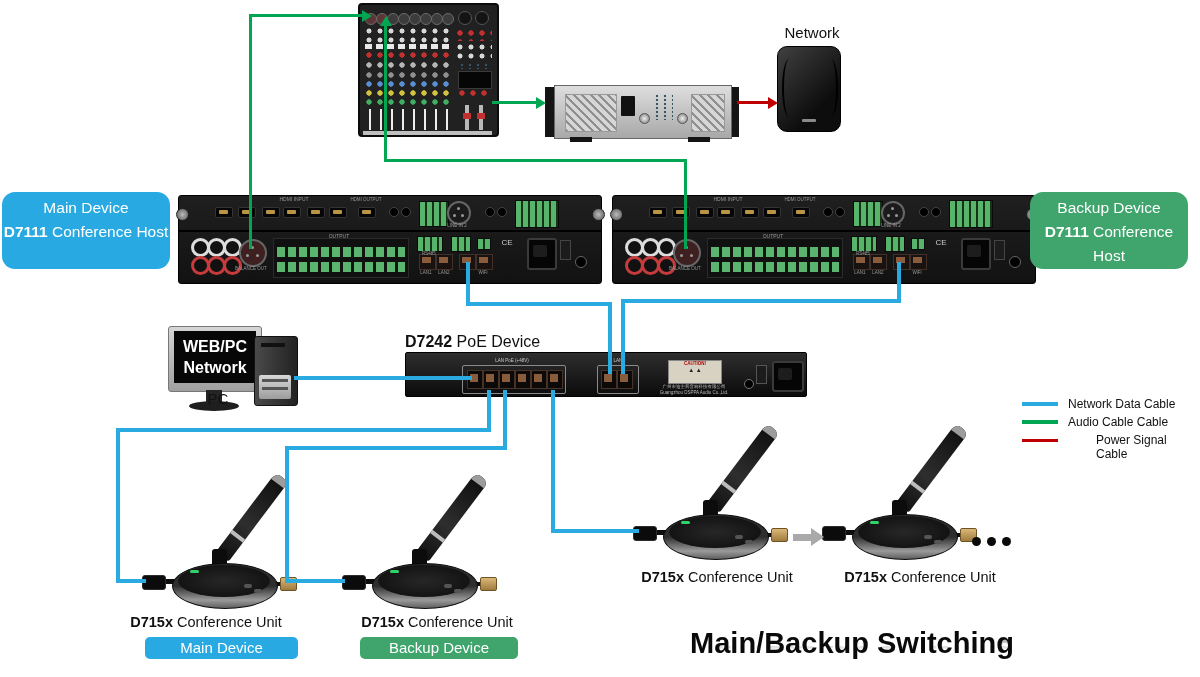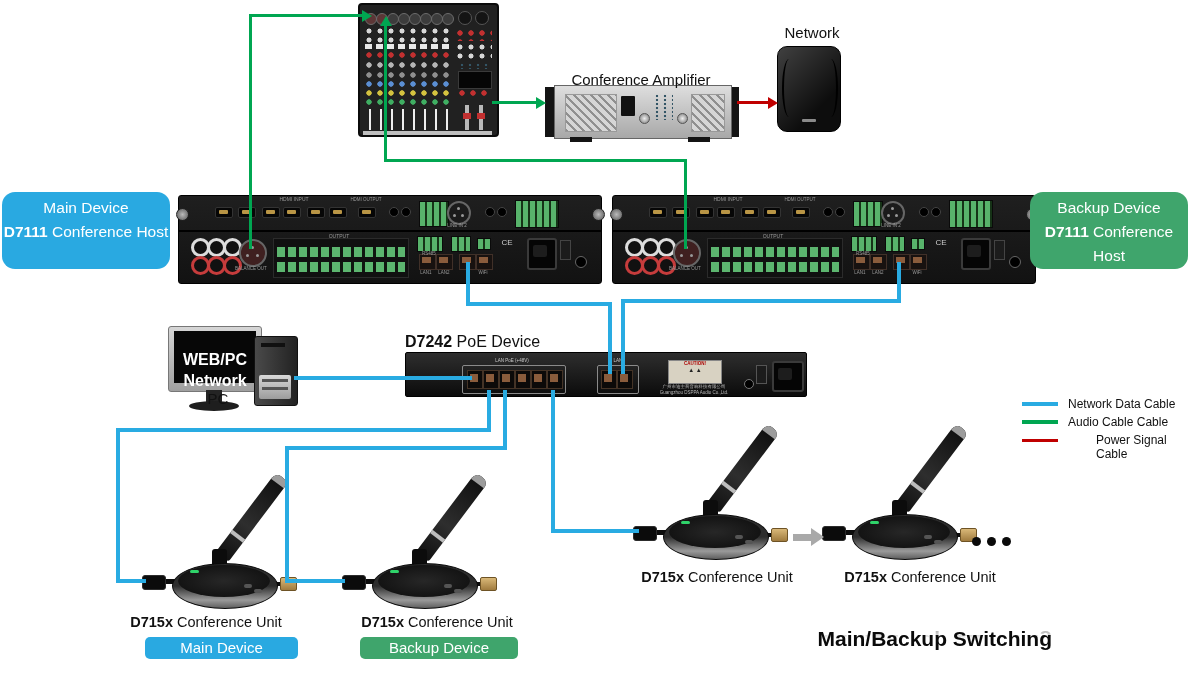--- a/index.html
+++ b/index.html
@@ -17,21 +17,21 @@
   .gray-shaft{position:absolute;background:#A9A9A9;z-index:6;}
   .gray-head{position:absolute;width:0;height:0;border-top:9px solid transparent;border-bottom:9px solid transparent;border-left:13px solid #A9A9A9;z-index:6;}
   
   .badge-big{position:absolute;z-index:8;color:#fff;text-align:center;font-size:15.5px;line-height:24px;padding-top:4px;border-radius:13px;}
   .bg-blue{background:#29A9E1;}
   .bg-green{background:#3FA56C;}
   .badge-sm{position:absolute;z-index:8;color:#fff;text-align:center;font-size:15px;line-height:22px;border-radius:5px;}
   .dev-label{position:absolute;z-index:8;font-size:15px;color:#111;text-align:center;}
   .cu-label{position:absolute;z-index:8;font-size:14.5px;color:#111;text-align:center;}
   .sw-label{position:absolute;z-index:8;font-size:16px;color:#111;}
-  .title{position:absolute;z-index:8;font-size:21px;font-weight:bold;color:#0a0a0a;text-align:right;
+  .title{position:absolute;z-index:8;font-size:29px;font-weight:bold;color:#0a0a0a;text-align:center;
          -webkit-box-reflect:below -21px linear-gradient(transparent 62%,rgba(0,0,0,.35));}
   
   .legend-line{position:absolute;z-index:8;}
   .legend-label{position:absolute;z-index:8;font-size:12px;color:#111;}
   
   .host{position:absolute;top:195px;width:422px;height:87px;background:linear-gradient(#1f1f1f,#121212);
         border:1px solid #000;border-radius:3px;z-index:2;}
   .host .divider{position:absolute;left:0;top:34px;width:100%;height:2px;background:#000;}
   .screw{position:absolute;width:11px;height:11px;border-radius:50%;background:radial-gradient(#bbb,#555);border:1px solid #222;}
   .hdmi{position:absolute;top:11px;width:16px;height:9px;background:#060606;border:1px solid #333;border-radius:2px;}
@@ -89,21 +89,21 @@
   .amp-foot{position:absolute;height:5px;background:#141414;z-index:2;}
   
   .speaker{position:absolute;left:777px;top:46px;width:62px;height:84px;border-radius:10px;
            background:linear-gradient(135deg,#404040,#0d0d0d 70%);border:1px solid #000;z-index:2;}
   .spk-seam{position:absolute;width:12px;height:58px;border-radius:50%;}
   .spk-logo{position:absolute;left:24px;top:72px;width:14px;height:3px;background:#8a8a8a;border-radius:1px;}
   
   .mon-frame{position:absolute;left:168px;top:326px;width:92px;height:64px;background:linear-gradient(#d6d6d6,#9f9f9f);
              border:1px solid #777;border-radius:3px;z-index:2;}
   .mon-screen{position:absolute;left:5px;top:4px;width:82px;height:52px;background:#070707;color:#fff;
-              font-weight:bold;font-size:16px;text-align:center;line-height:21px;padding-top:18px;box-sizing:border-box;}
+              font-weight:bold;font-size:16px;text-align:center;line-height:21px;padding-top:5px;box-sizing:border-box;}
   .mon-neck{position:absolute;left:206px;top:390px;width:16px;height:13px;background:#242424;z-index:2;}
   .mon-base{position:absolute;left:189px;top:401px;width:50px;height:10px;background:#1e1e1e;border-radius:50%;z-index:2;}
   .tower{position:absolute;left:254px;top:336px;width:42px;height:68px;background:linear-gradient(90deg,#4a4a4a,#222);
          border:1px solid #111;border-radius:3px;z-index:2;}
   .tower .vslot{position:absolute;left:6px;top:6px;width:24px;height:4px;background:#101010;}
   .tower .front{position:absolute;left:4px;top:38px;width:32px;height:24px;background:linear-gradient(#d8d8d8,#9c9c9c);border-radius:2px;}
   .tower .fslot{position:absolute;left:3px;width:26px;height:3px;background:#555;}
   
   .cu{position:absolute;width:200px;height:145px;z-index:2;}
   .cu-mic{position:absolute;left:88px;top:-8px;width:16px;height:100px;border-radius:7px 7px 3px 3px;
@@ -155,21 +155,20 @@
     <div class="dotband" style="--dc:#c23030;left:98px;top:84px;width:34px;height:10px"></div>
     <div class="mx-fader-red" style="left:105px;top:100px;height:25px">
         <i></i>
       </div>
     <div class="mx-fader-red" style="left:119px;top:100px;height:25px">
         <i></i>
       </div>
     <div class="mx-strip" style="left:3px;top:126px;width:129px;height:4px"></div>
   </div>
 
-  <div class="dev-label" style="left:545px;top:71px;width:192px">Conference Amplifier</div>
   <div class="amp-ear" style="left:545px;top:87px"></div>
   <div class="amp-ear" style="left:730px;top:87px"></div>
   <div class="amp-body">
     <div class="vent" style="left:10px;top:8px;width:50px;height:36px"></div>
     <div class="amp-sw" style="left:66px;top:10px;width:14px;height:20px"></div>
     <div class="amp-knob" style="left:84px;top:27px"></div>
     <div class="leds" style="left:100px;top:8px;width:18px;height:26px"></div>
     <div class="amp-knob" style="left:122px;top:27px"></div>
     <div class="vent" style="left:136px;top:8px;width:32px;height:36px"></div>
   </div>

